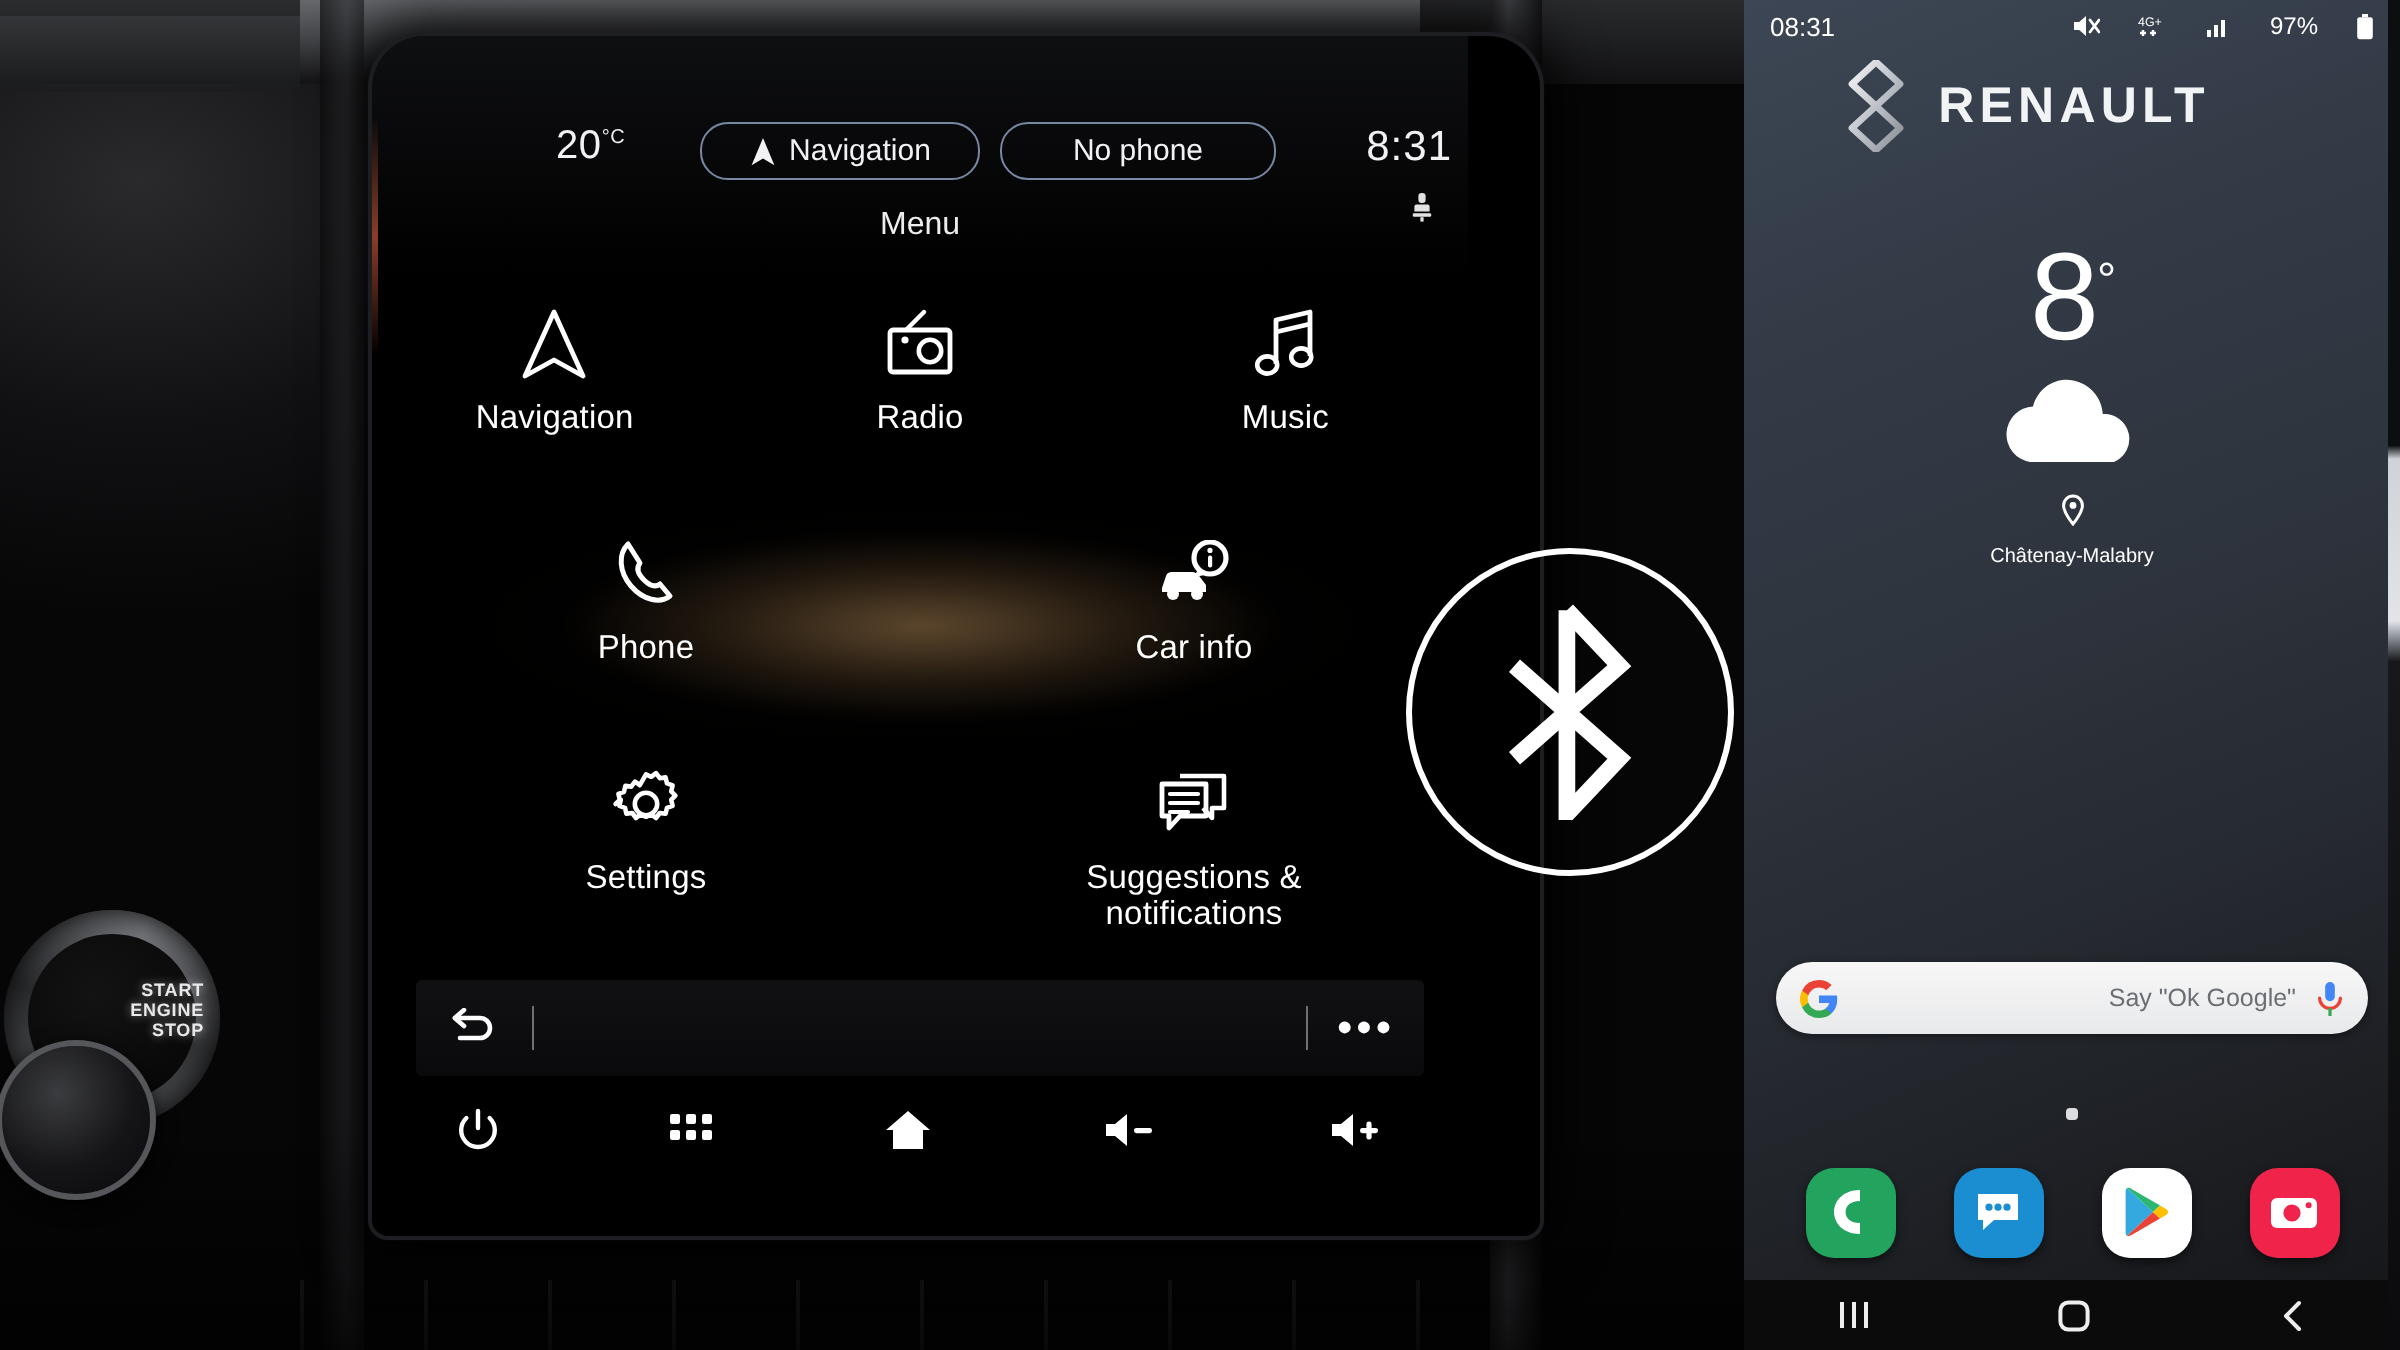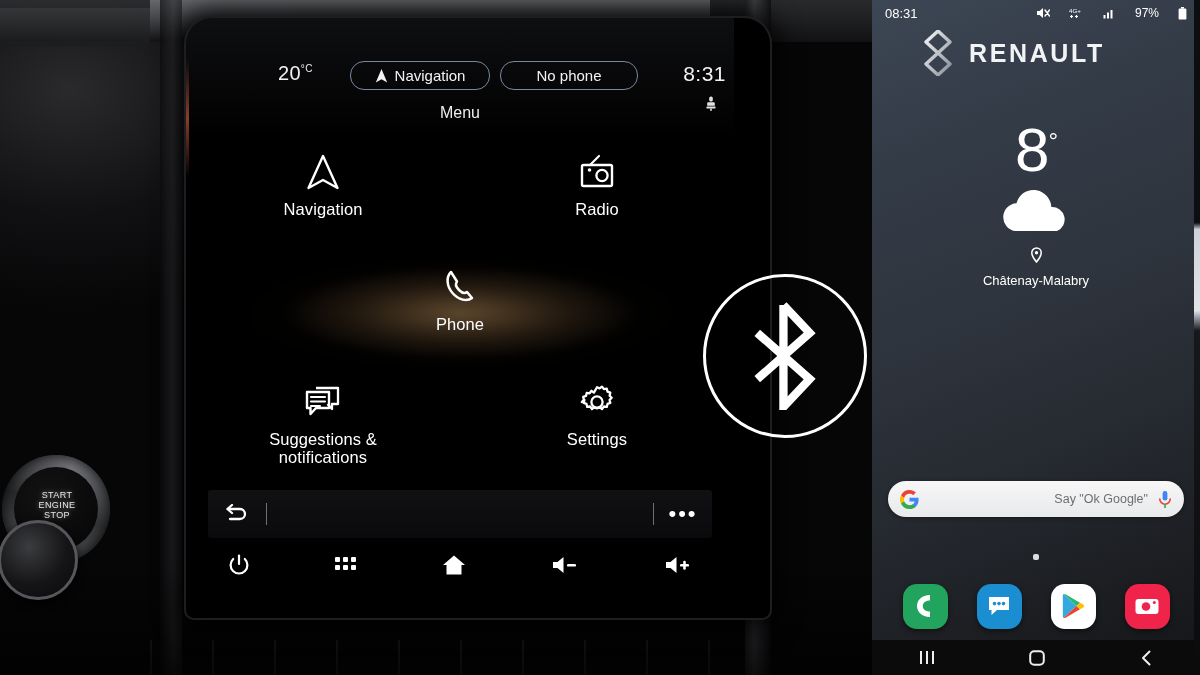--- a/index.html
+++ b/index.html
@@ -27,22 +27,22 @@
     background:linear-gradient(90deg,#232326 0%,#4a4b50 35%,#2a2b2e 70%,#0c0c0e 100%);opacity:.75;}
   .trim-left{position:absolute;left:160px;top:0;width:22px;height:675px;
     background:linear-gradient(90deg,#0a0a0b 0%,#303135 60%,#1b1c1e 100%);opacity:.65;}
 
   
   .start-ring{position:absolute;left:2px;top:455px;width:108px;height:108px;border-radius:50%;
     background:conic-gradient(from 200deg,#5b5c60,#2a2b2d,#76777c,#343537,#5b5c60);
     box-shadow:0 0 14px rgba(0,0,0,.9) inset;}
   .start-ring-in{position:absolute;left:12px;top:12px;width:84px;height:84px;border-radius:50%;
     background:radial-gradient(circle at 40% 35%,#131314,#050506);}
-  .start-text{position:absolute;left:12px;top:490px;width:90px;text-align:center;color:#e8e8ea;
-    font-size:9px;line-height:10px;font-weight:normal;letter-spacing:.4px;text-shadow:0 0 5px rgba(255,255,255,.5);}
+  .start-text{position:absolute;left:12px;top:490px;width:90px;text-align:right;color:#e8e8ea;
+    font-size:9px;line-height:10px;font-weight:bold;letter-spacing:.4px;text-shadow:0 0 5px rgba(255,255,255,.5);}
   .start-knob{position:absolute;left:-2px;top:520px;width:74px;height:74px;border-radius:50%;
     background:radial-gradient(circle at 38% 32%,#3b3c3f 0%,#151517 55%,#09090a 100%);
     border:3px solid #56575b;box-shadow:0 3px 10px rgba(0,0,0,.95);}
   .console-lines{position:absolute;left:150px;top:640px;width:600px;height:35px;
     background:repeating-linear-gradient(90deg,rgba(60,61,65,.5) 0 2px,rgba(0,0,0,0) 2px 62px);}
   .shadow-bot{position:absolute;left:0;top:560px;width:872px;height:115px;
     background:linear-gradient(180deg,rgba(0,0,0,0) 0%,rgba(0,0,0,.75) 100%);}
 
   
   #car-screen{position:absolute;left:186px;top:18px;width:584px;height:600px;
@@ -100,21 +100,21 @@
     align-items:center;justify-content:space-between;padding:0 13px;box-sizing:border-box;
     color:#fff;font-size:13px;}
   .ph-status-right{display:flex;align-items:center;gap:19px;font-size:12px;}
   .renault{position:absolute;left:0;top:30px;width:280px;display:flex;align-items:center;
     justify-content:center;gap:12px;}
   .renault-word{color:#f2f3f5;font-size:25px;letter-spacing:2.6px;font-weight:bold;}
   .wx{position:absolute;left:0;top:110px;width:328px;text-align:center;}
   .wx-temp{color:#fff;font-size:62px;line-height:62px;font-weight:300;letter-spacing:-1px;}
   .wx-temp sup{font-size:24px;vertical-align:super;font-weight:300;}
   .wx-icon{margin-top:6px;display:flex;justify-content:center;}
-  .wx-loc{color:#fff;font-size:13px;margin-top:10px;}
+  .wx-loc{color:#fff;font-size:10px;margin-top:10px;}
   .wx-upd{color:#d5d8dd;font-size:11px;margin-top:4px;display:flex;align-items:center;
     justify-content:center;gap:5px;}
   .pin{display:block;margin:0 auto 2px;}
   .gsearch{position:absolute;left:16px;top:481px;width:296px;height:36px;border-radius:18px;
     background:linear-gradient(180deg,#f7f7f8,#e8e9ea);display:flex;align-items:center;
     padding:0 12px;box-sizing:border-box;box-shadow:0 1px 4px rgba(0,0,0,.45);}
   .gsearch-txt{flex:1;text-align:right;color:#6b6f74;font-size:12.5px;padding-right:10px;}
   .pagedot{position:absolute;left:50%;margin-left:-3px;top:554px;width:6px;height:6px;
     border-radius:2px;background:#dcdde0;}
   .dock{position:absolute;left:0;top:578px;width:328px;height:56px;display:flex;
@@ -196,53 +196,78 @@
             <div class="gicon">
               <svg width="40" height="36" viewBox="0 0 40 36">
                 <path d="M13 11 L22 2" stroke="#fff" stroke-width="2.2" stroke-linecap="round" fill="none"></path>
                 <rect x="5" y="11" width="30" height="21" rx="1.5" fill="none" stroke="#fff" stroke-width="2.4"></rect>
                 <circle cx="25" cy="21.5" r="5.6" fill="none" stroke="#fff" stroke-width="2.3"></circle>
                 <circle cx="12.5" cy="16" r="1.8" fill="#fff"></circle>
               </svg>
             </div>
             <div class="glabel">Radio</div>
           </div>
+          <div class="gcell">
+            <div class="gicon">
+              <svg width="34" height="36" viewBox="0 0 34 36">
+                <path d="M12 28 V6 L29 2 V24" fill="none" stroke="#fff" stroke-width="2.4" stroke-linejoin="round"></path>
+                <path d="M12 12 L29 8" stroke="#fff" stroke-width="2.4" fill="none"></path>
+                <ellipse cx="7.6" cy="28.5" rx="5" ry="4.3" fill="none" stroke="#fff" stroke-width="2.3"></ellipse>
+                <ellipse cx="24.6" cy="24.5" rx="5" ry="4.3" fill="none" stroke="#fff" stroke-width="2.3"></ellipse>
+              </svg>
+            </div>
+            <div class="glabel">Music</div>
+          </div>
         </div>
 
         <div class="grow">
           <div class="gcell">
             <div class="gicon">
               <svg width="34" height="36" viewBox="0 0 34 36">
                 <path d="M8 3 C3 8 3.5 17 9.5 24 C15.5 31 24 33 29 29 L24 23 C21.5 25 19 24 16 21 C13 18 12 15 14 12.5 Z" fill="none" stroke="#fff" stroke-width="2.5" stroke-linejoin="round"></path>
               </svg>
             </div>
             <div class="glabel">Phone</div>
           </div>
+          <div class="gcell">
+            <div class="gicon">
+              <svg width="38" height="34" viewBox="0 0 38 34">
+                <path d="M3 24 L5 18 C5.5 16.5 6.5 16 8 16 L18 16 C19.5 16 20.5 16.6 21.4 17.8 L25 22.5 L25 26 L3 26 Z" fill="#fff"></path>
+                <circle cx="8.5" cy="27" r="3" fill="#fff"></circle>
+                <circle cx="20.5" cy="27" r="3" fill="#fff"></circle>
+                <circle cx="27" cy="9" r="8" fill="none" stroke="#fff" stroke-width="2.6"></circle>
+                <path d="M21.5 14.5 L18 19 L24 17.5 Z" fill="#fff"></path>
+                <circle cx="27" cy="5.2" r="1.3" fill="#fff"></circle>
+                <rect x="26" y="7.8" width="2.1" height="6" rx="1" fill="#fff"></rect>
+              </svg>
+            </div>
+            <div class="glabel">Car info</div>
+          </div>
         </div>
 
         <div class="grow">
+          <div class="gcell">
+            <div class="gicon">
+              <svg width="36" height="36" viewBox="0 0 36 36">
+                <path d="M18 3.2 l2.6 1.2 2.4-1.8 1.9 2.5 2.9-.4 .7 3 2.8 1-.7 3 2.1 2.1-2.1 2.1 .7 3-2.8 1-.7 3-2.9-.4-1.9 2.5-2.4-1.8-2.6 1.2-2.6-1.2-2.4 1.8-1.9-2.5-2.9 .4-.7-3-2.8-1 .7-3L2.8 18l2.1-2.1-.7-3 2.8-1 .7-3 2.9 .4 1.9-2.5 2.4 1.8z" fill="none" stroke="#fff" stroke-width="2.3" stroke-linejoin="round"></path>
+                <circle cx="18" cy="18" r="5.6" fill="none" stroke="#fff" stroke-width="2.3"></circle>
+              </svg>
+            </div>
+            <div class="glabel">Settings</div>
+          </div>
           <div class="gcell">
             <div class="gicon">
               <svg width="36" height="34" viewBox="0 0 36 34">
                 <path d="M11 3 H33 V19 H27 L27 24 L22.5 19" fill="none" stroke="#fff" stroke-width="2.3" stroke-linejoin="round"></path>
                 <path d="M2 7 H24 V23 H11 L5.5 29 V23 H2 Z" fill="none" stroke="#fff" stroke-width="2.4" stroke-linejoin="round"></path>
                 <path d="M6 12 H20 M6 16.5 H20 M6 21 H15" stroke="#fff" stroke-width="2.1" stroke-linecap="round"></path>
               </svg>
             </div>
             <div class="glabel" style="white-space:pre-line;">Suggestions &amp;
 notifications</div>
-          </div>
-          <div class="gcell">
-            <div class="gicon">
-              <svg width="36" height="36" viewBox="0 0 36 36">
-                <path d="M18 3.2 l2.6 1.2 2.4-1.8 1.9 2.5 2.9-.4 .7 3 2.8 1-.7 3 2.1 2.1-2.1 2.1 .7 3-2.8 1-.7 3-2.9-.4-1.9 2.5-2.4-1.8-2.6 1.2-2.6-1.2-2.4 1.8-1.9-2.5-2.9 .4-.7-3-2.8-1 .7-3L2.8 18l2.1-2.1-.7-3 2.8-1 .7-3 2.9 .4 1.9-2.5 2.4 1.8z" fill="none" stroke="#fff" stroke-width="2.3" stroke-linejoin="round"></path>
-                <circle cx="18" cy="18" r="5.6" fill="none" stroke="#fff" stroke-width="2.3"></circle>
-              </svg>
-            </div>
-            <div class="glabel">Settings</div>
           </div>
         </div>
       </div>
 
       <div class="taskbar">
         <div class="tb-back">
           <svg width="24" height="20" viewBox="0 0 24 20">
             <path d="M3 5 H15 a5 5 0 0 1 0 10 H5" fill="none" stroke="#fff" stroke-width="2.3" stroke-linecap="round"></path>
             <path d="M7 1 L2.4 5 L7 9" fill="none" stroke="#fff" stroke-width="2.3" stroke-linecap="round" stroke-linejoin="round"></path>
           </svg>

